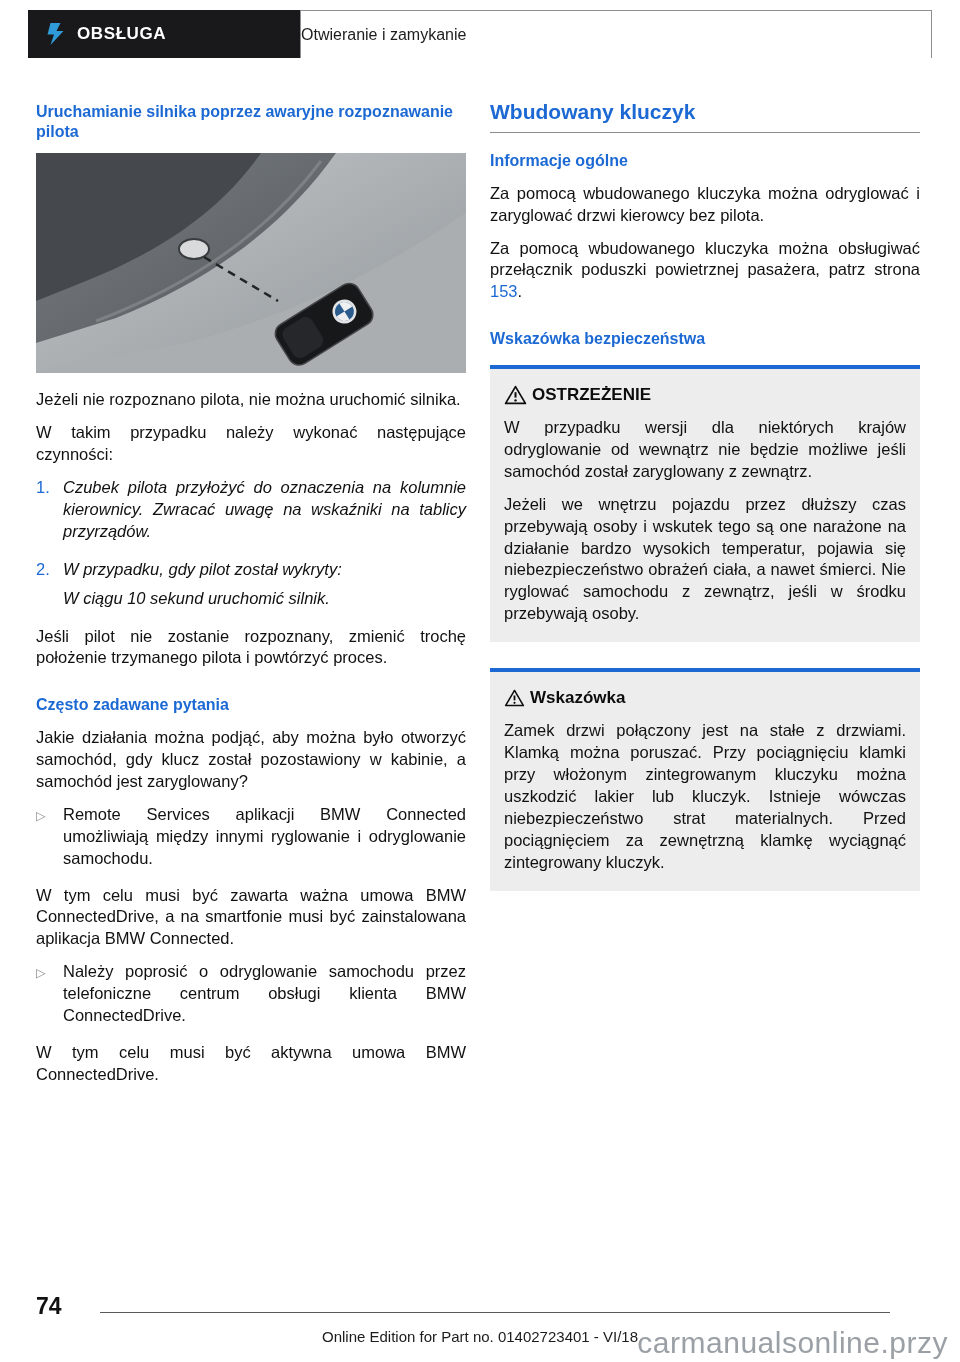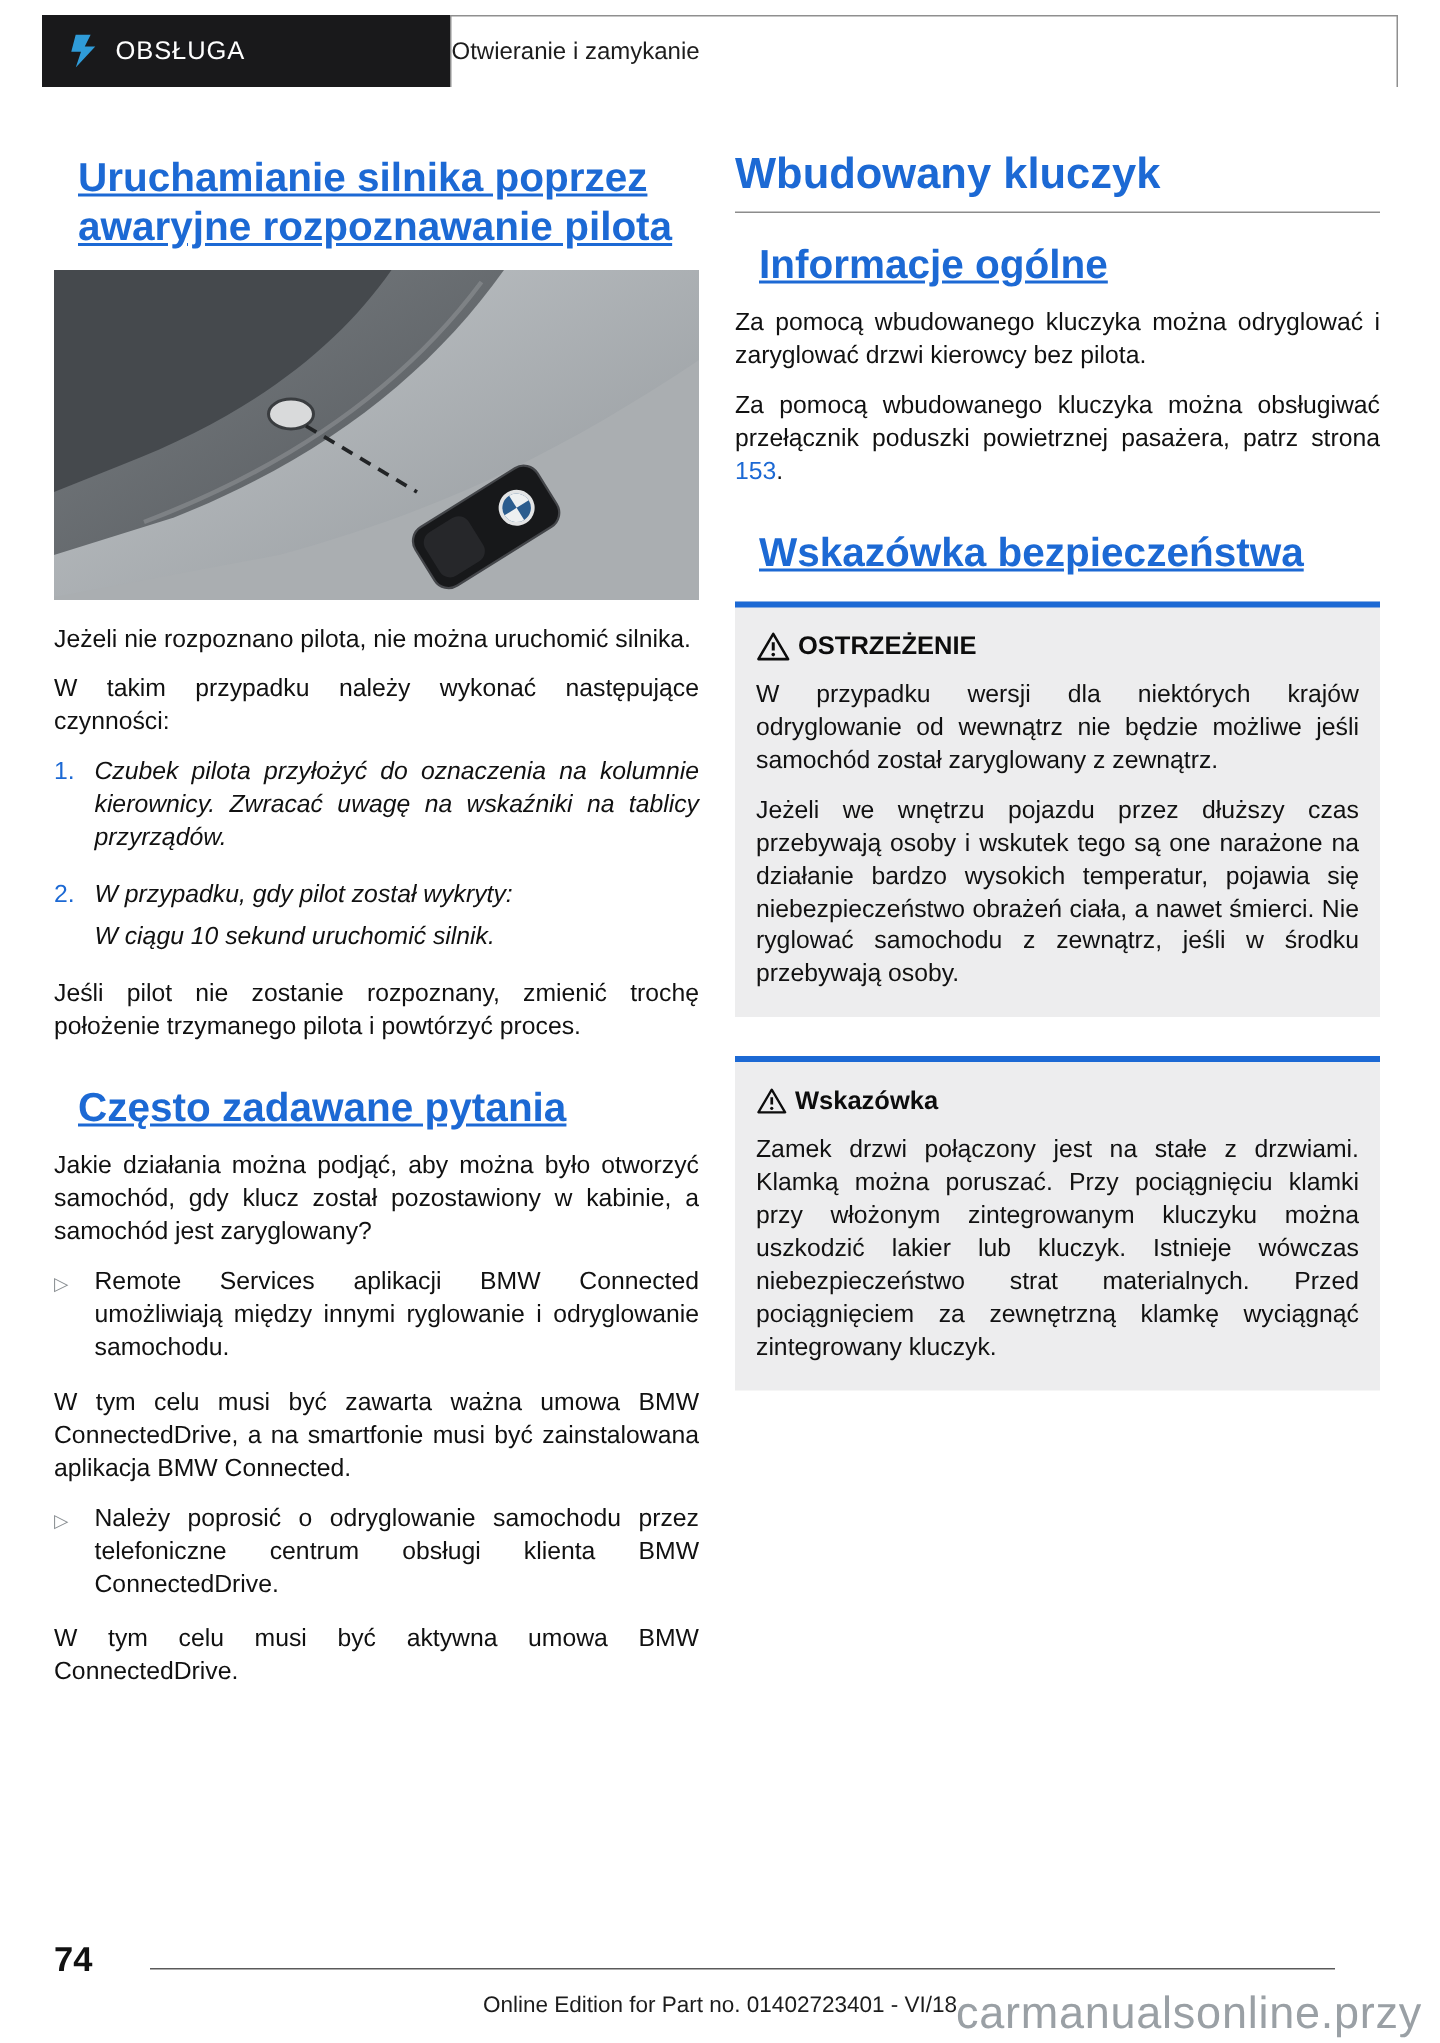--- a/index.html
+++ b/index.html
@@ -3,30 +3,30 @@
 <meta charset="utf-8">
 <style>
   :root { --accent:#1c69d4; --header-bg:#19191b; }
   * { box-sizing:border-box; }
   html,body { margin:0; padding:0; background:#e8e8e8; }
   body { font-family:"Liberation Sans", sans-serif; color:#111; }
   .page { width:960px; height:1362px; position:relative; background:#ffffff; margin:0 auto; overflow:hidden; }
 
   
   .header { display:flex; padding:10px 28px 0 28px; height:58px; align-items:stretch; }
-  .section-tab { background:var(--header-bg); color:#fff; width:272px; display:flex; align-items:center; gap:12px; padding-left:18px; font-weight:normal; font-size:17px; letter-spacing:.6px; }
+  .section-tab { background:var(--header-bg); color:#fff; width:272px; display:flex; align-items:center; gap:12px; padding-left:18px; font-weight:bold; font-size:17px; letter-spacing:.6px; }
   .chapter-box { flex:1; border:1px solid #8f8f8f; border-bottom:none; display:flex; align-items:center; font-size:16px; color:#1d1d1d; }
 
   
   .columns { display:flex; gap:24px; padding:42px 40px 0 36px; }
   .col { width:430px; flex:0 0 430px; }
 
-  h1.main-heading { color:var(--accent); font-size:29px; line-height:1.15; margin:0 0 8px; font-weight:bold; }
+  h1.main-heading { color:var(--accent); font-size:21px; line-height:1.15; margin:0 0 8px; font-weight:bold; }
   .rule { border-bottom:1px solid #8c8c8c; margin:0 0 18px; }
-  h2.sub-heading { color:var(--accent); font-size:27px; line-height:1.22; margin:26px 16px 12px; font-weight:bold;text-decoration:underline; }
+  h2.sub-heading { color:var(--accent); font-size:16px; line-height:1.22; margin:26px 0 12px; font-weight:bold; }
   h2.first { margin-top:2px; }
   p.body { font-size:16.5px; line-height:1.33; margin:0 0 11px; text-align:justify; }
 
   .photo { width:430px; height:220px; display:block; margin:8px 0 16px; }
 
   .step { display:flex; margin:0 0 9px; }
   .step-num { width:27px; flex:0 0 27px; color:var(--accent); font-size:16.5px; line-height:1.33; }
   .step-body { flex:1; }
   .step-body p.body { margin-bottom:7px;font-style:italic; }
 

